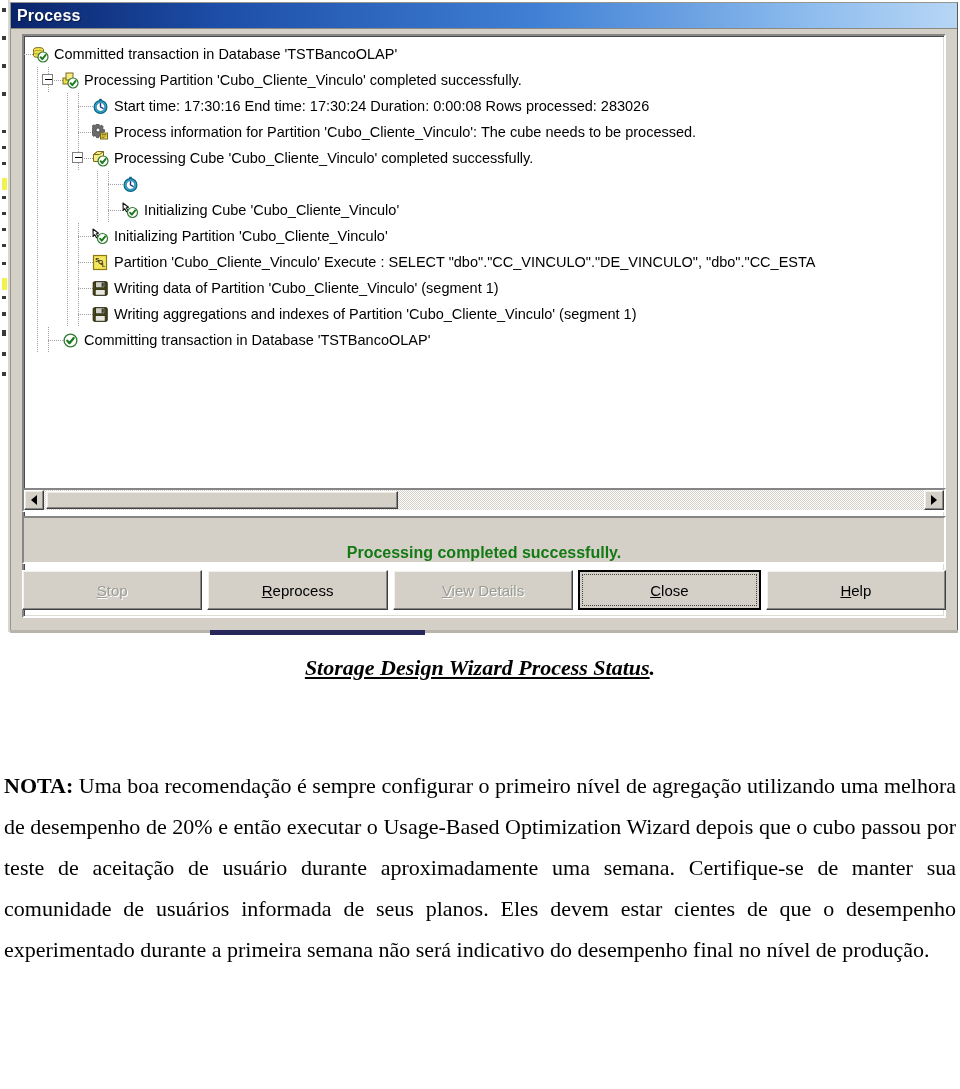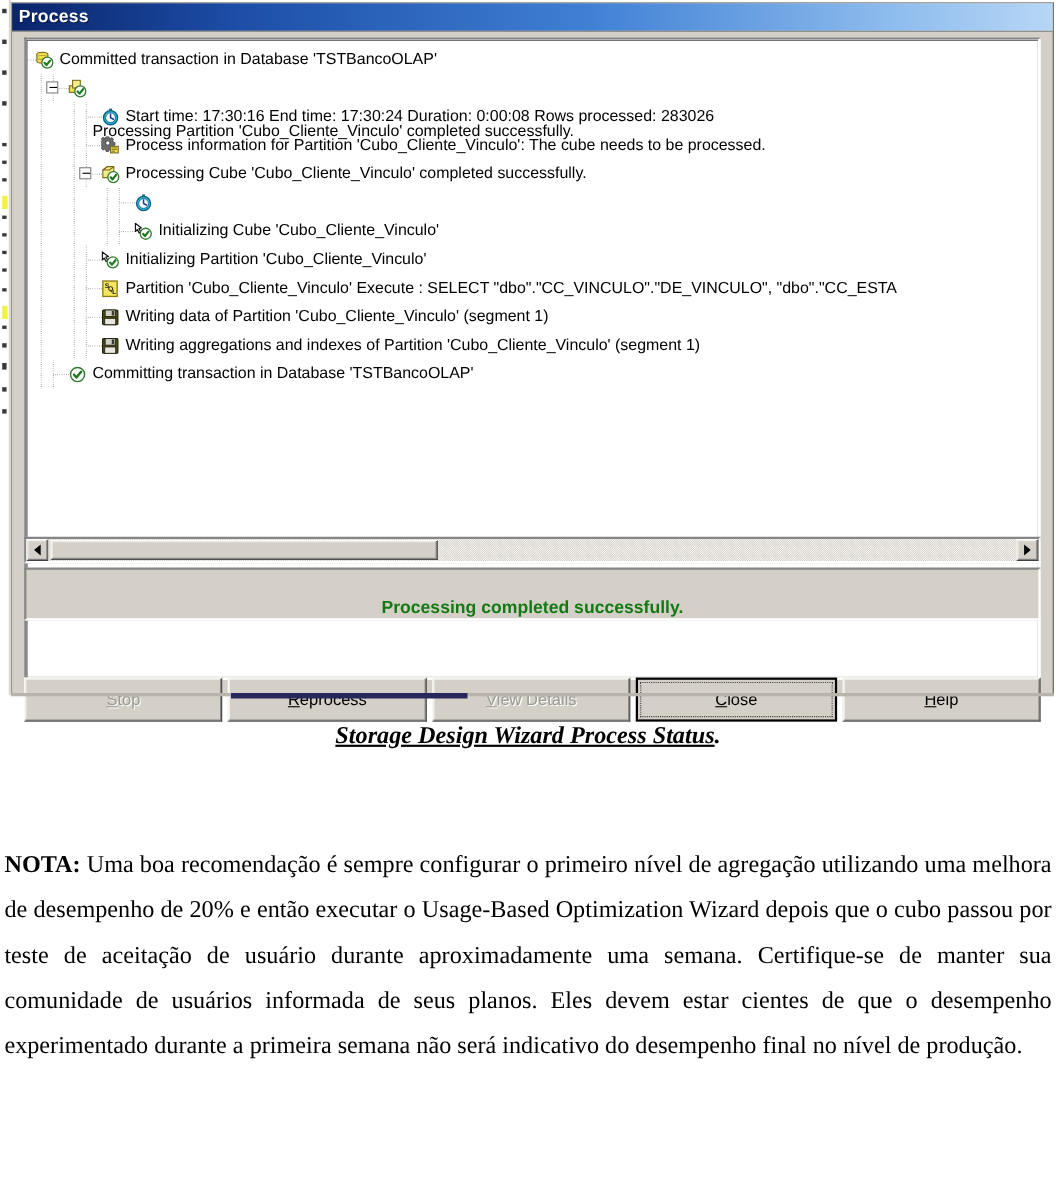--- a/index.html
+++ b/index.html
@@ -127,21 +127,21 @@
     background:#d4d0c8;
     border:2px solid; border-color:#868686 #ffffff #ffffff #868686;
     display:flex; align-items:flex-end; justify-content:center;
   }
   .statusbox .msg {
     font-family:"Liberation Sans", sans-serif; font-weight:bold;
     font-size:16px; color:#137a13;
   }
 
   
-  .btnrow { position:absolute; left:8px; top:538px; right:8px; height:40px; display:flex; gap:5px;margin-top:46px; }
+  .btnrow { position:absolute; left:8px; top:538px; right:8px; height:40px; display:flex; gap:5px; }
   .btn {
     flex:1; position:relative; background:#d4d0c8;
     border:1px solid; border-color:#ffffff #404040 #404040 #ffffff;
     box-shadow: inset -1px -1px 0 #868686, inset 1px 1px 0 #f4f2ec;
     display:flex; align-items:center; justify-content:center;
     font-family:"Liberation Sans", sans-serif; font-size:15px; color:#000;
     cursor:default; user-select:none;
   }
   .btn .u { text-decoration:underline; }
   .btn.disabled { color:#9b9b94; text-shadow: 1px 1px 0 #ffffff; }
@@ -236,21 +236,21 @@
               <div class="vline" style="left: 24px;"></div>
               <div class="exp" style="left: 18px;"></div>
               <span class="ico" style="left: 38px;">
                 <svg width="17" height="17" viewBox="0 0 17 17">
                   <rect x="1" y="6" width="6" height="6" fill="#f2e24a" stroke="#7a6a20"></rect>
                   <rect x="4" y="1" width="7" height="7" fill="#f6ec86" stroke="#7a6a20"></rect>
                   <circle cx="11" cy="11" r="5" fill="#ffffff" stroke="#2f7a2f" stroke-width="1.2"></circle>
                   <path d="M8.6 11.2l1.7 1.9 3.2-4" fill="none" stroke="#1d7a1d" stroke-width="2" stroke-linecap="round" stroke-linejoin="round"></path>
                 </svg>
               </span>
-              <span class="lbl" style="left: 60px; margin-top: 40px;">Processing Partition 'Cubo_Cliente_Vinculo' completed successfully.</span>
+              <span class="lbl" style="left: 60px;">Processing Partition 'Cubo_Cliente_Vinculo' completed successfully.</span>
             </div>
             <div class="row">
               <div class="vline" style="left: 13px;"></div>
               <div class="vline" style="left: 43px;"></div>
               <div class="hline" style="left: 54px; width: 16px;"></div>
               <div class="vline" style="left: 54px;"></div>
               <span class="ico" style="left: 68px;">
                 <svg width="17" height="17" viewBox="0 0 17 17">
                   <circle cx="8.5" cy="9" r="6.4" fill="#2fb8e0" stroke="#0d5f80" stroke-width="1.2"></circle>
                   <circle cx="8.5" cy="9" r="4.4" fill="#ffffff" stroke="#0d5f80" stroke-width=".8"></circle>

